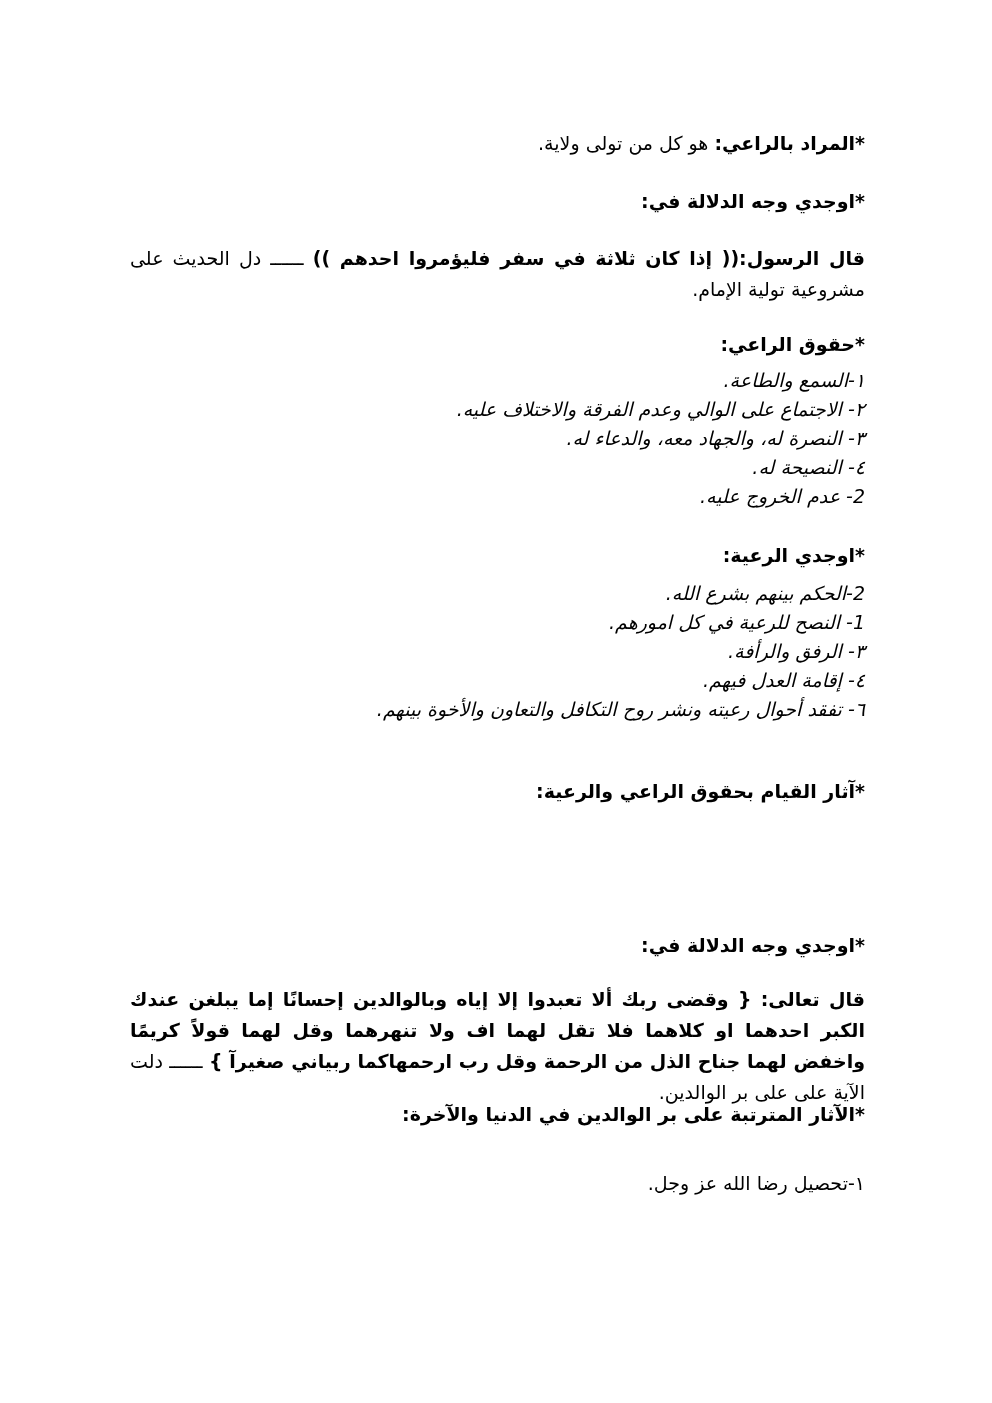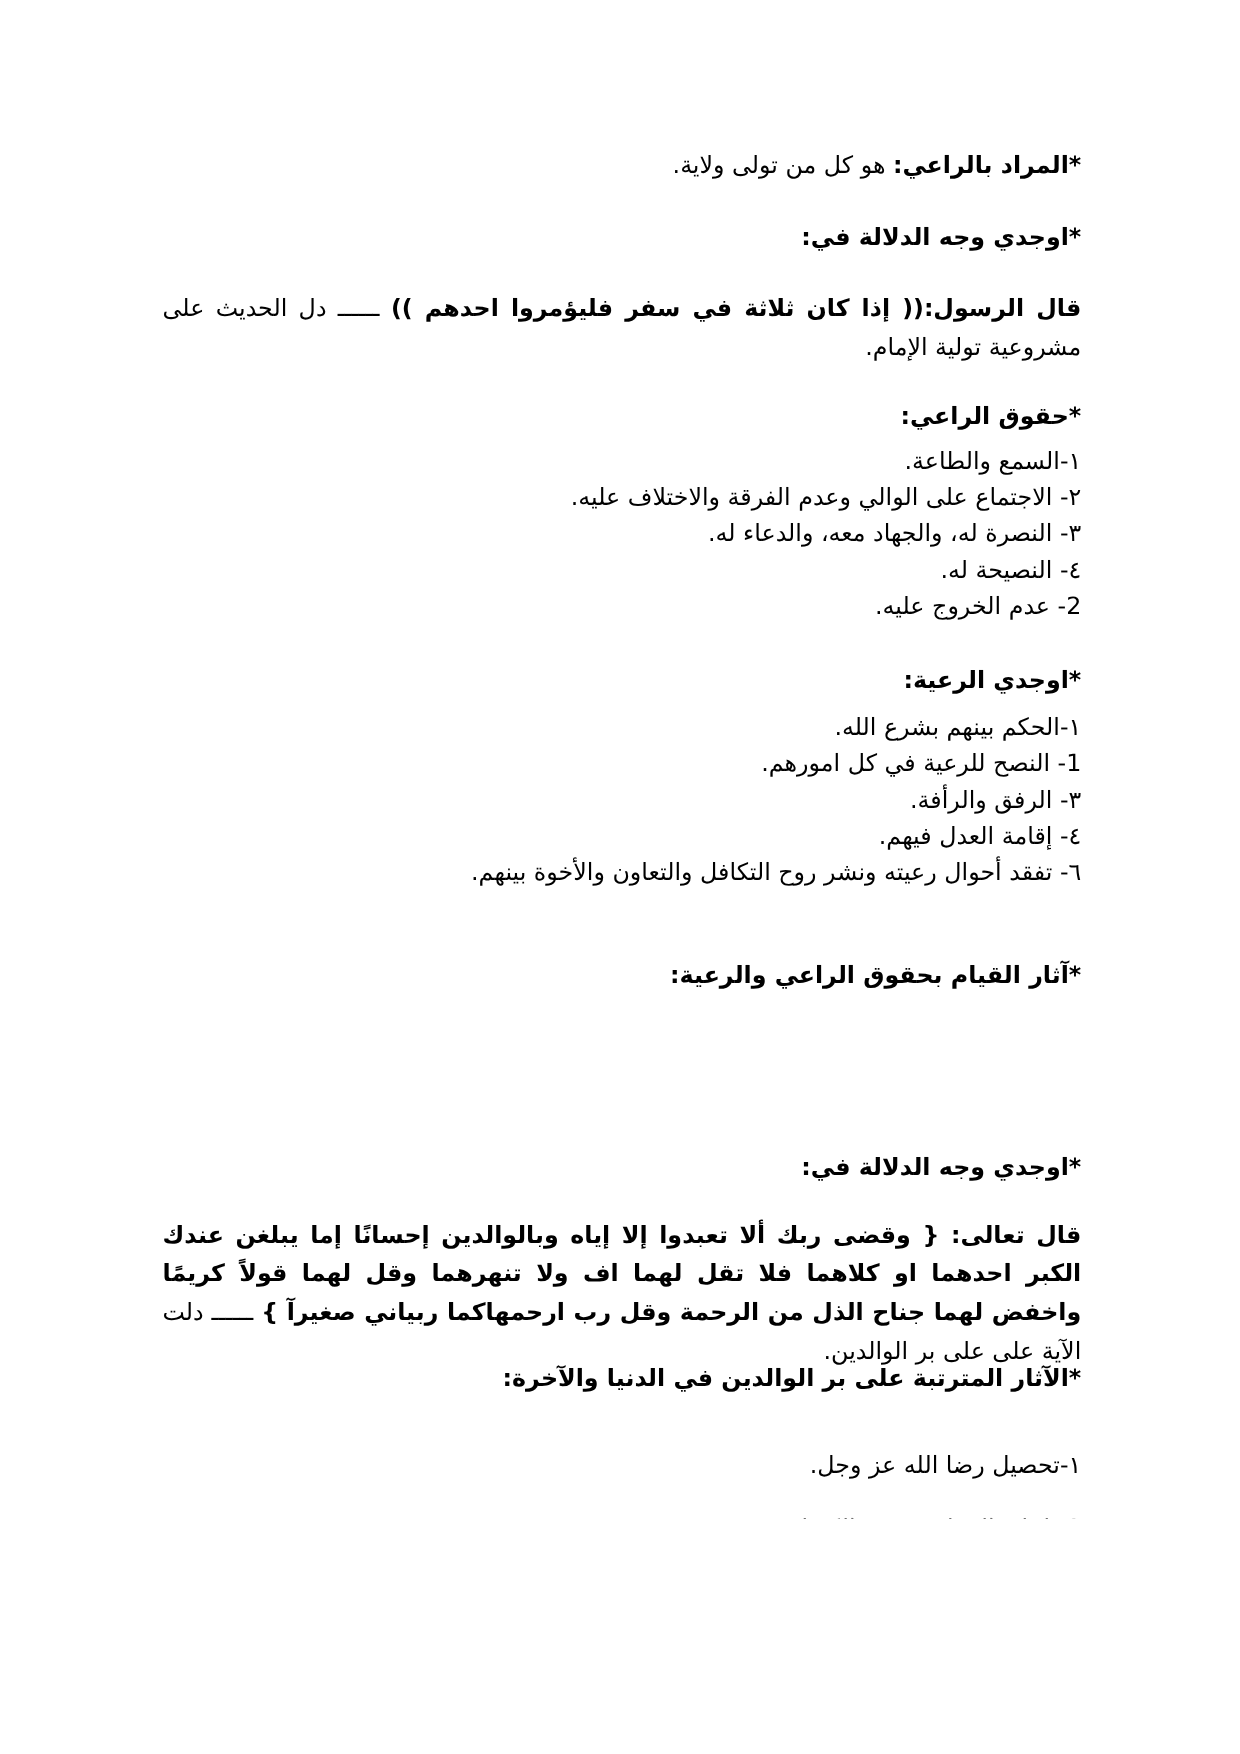--- a/index.html
+++ b/index.html
@@ -10,20 +10,21 @@
   .page {
     position: relative;
     width: 992px;
     height: 1215px;
     background: #ffffff;
     color: #000000;
     direction: rtl;
     font-family: "DejaVu Sans", sans-serif;
     font-size: 19px;
     overflow: hidden;
+    margin-top: 11px;
   }
   .line {
     position: absolute;
     right: 127px;
     left: 130px;
     text-align: right;
     line-height: 31px;
   }
   .para {
     position: absolute;
@@ -32,20 +33,21 @@
     text-align: justify;
     text-align-last: right;
     line-height: 31px;
   }
   .list {
     position: absolute;
     right: 127px;
     left: 130px;
     text-align: right;
     line-height: 29px;
+    font-style: italic;
   }
   .b { font-weight: 700; }
 </style>
 </head>
 <body>
 
 <div class="page">
 
   <div class="line" style="top:117px">
     <span class="b">*المراد بالراعي:</span>
@@ -66,21 +68,21 @@
     <div>١-السمع والطاعة.</div>
     <div>٢- الاجتماع على الوالي وعدم الفرقة والاختلاف عليه.</div>
     <div>٣- النصرة له، والجهاد معه، والدعاء له.</div>
     <div>٤- النصيحة له.</div>
     <div>2- عدم الخروج عليه.</div>
   </div>
 
   <div class="line b" style="top:529px">*اوجدي الرعية:</div>
 
   <div class="list" style="top:568px">
-    <div>١-الحكم بينهم بشرع الله.</div>
+    <div>2-الحكم بينهم بشرع الله.</div>
     <div>1- النصح للرعية في كل امورهم.</div>
     <div>٣- الرفق والرأفة.</div>
     <div>٤- إقامة العدل فيهم.</div>
     <div>٦- تفقد أحوال رعيته ونشر روح التكافل والتعاون والأخوة بينهم.</div>
   </div>
 
   <div class="line b" style="top:765px">*آثار القيام بحقوق الراعي والرعية:</div>
 
 
   <div class="line b" style="top:919px">*اوجدي وجه الدلالة في:</div>

